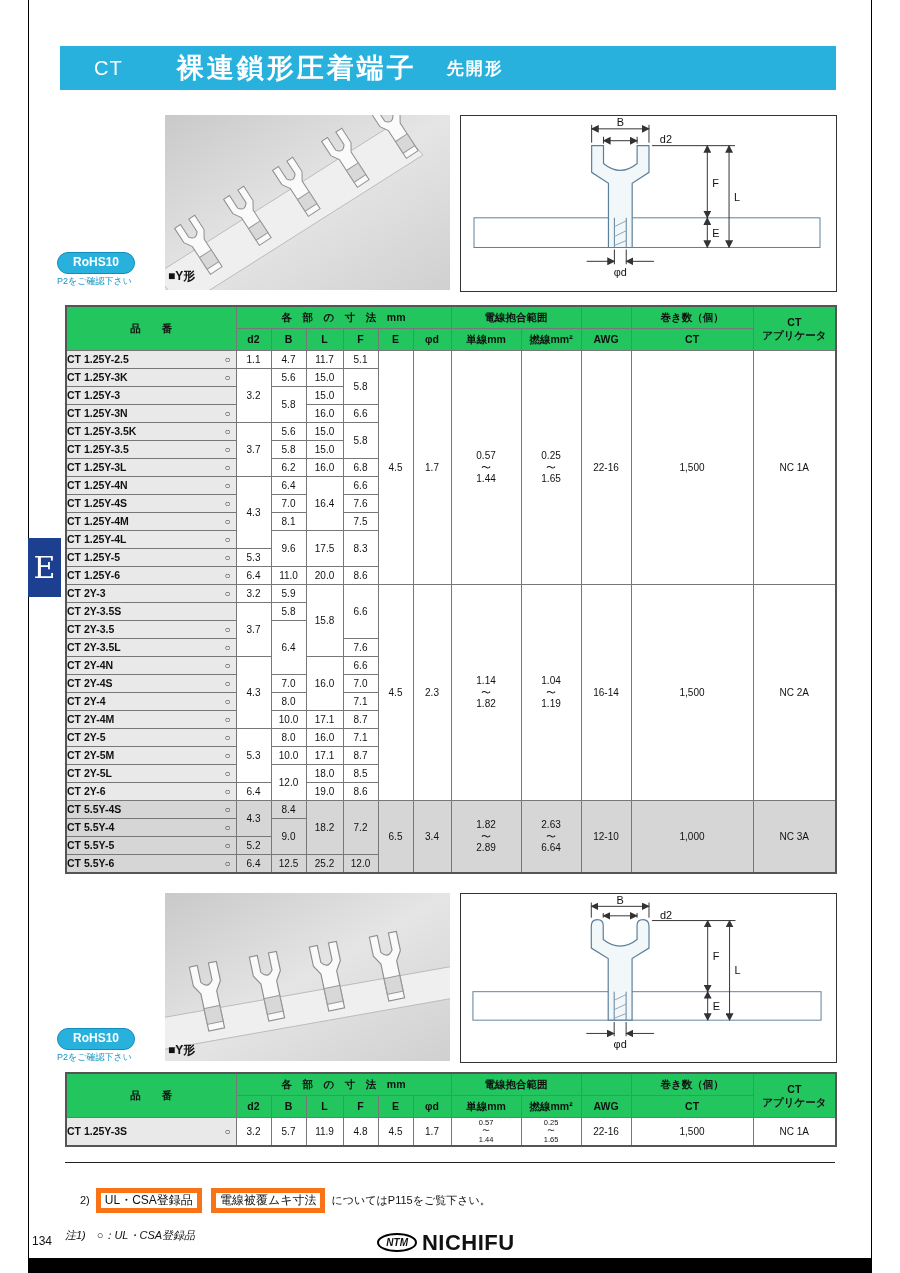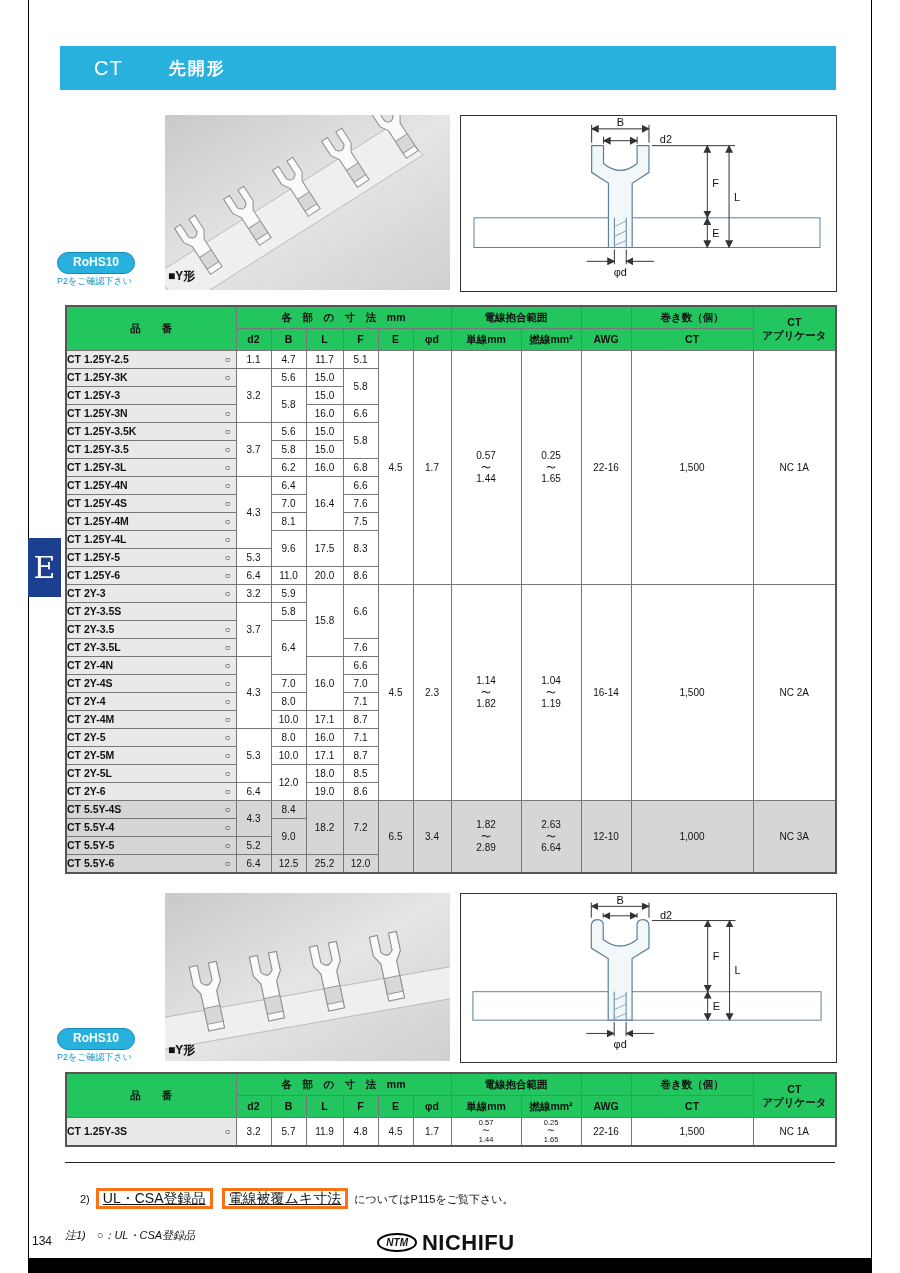--- a/index.html
+++ b/index.html
@@ -6,21 +6,21 @@
   #page{position:relative;width:900px;height:1273px;background:#fff;overflow:hidden;
         font-family:"Liberation Sans","DejaVu Sans",sans-serif;color:#111;}
   .vline{position:absolute;top:0;bottom:14px;width:1px;background:#000;}
   #vleft{left:28px;} #vright{left:871px;}
   #botbar{position:absolute;left:28px;width:844px;bottom:0;height:15px;background:#000;}
 
   #titleband{position:absolute;left:60px;top:46px;width:776px;height:44px;background:#29b1dd;
              display:flex;align-items:center;color:#fff;}
   #titleband .code{margin-left:34px;font-size:20px;letter-spacing:1px;}
   #titleband .title{margin-left:54px;font-size:27px;font-weight:bold;letter-spacing:3px;}
-  #titleband .subtitle{margin-left:46px;font-size:17px;font-weight:bold;letter-spacing:2px;}
+  #titleband .subtitle{margin-left:30px;font-size:17px;font-weight:bold;letter-spacing:2px;}
 
   .photo{position:absolute;left:165px;width:285px;}
   .diag{position:absolute;left:460px;width:375px;border:1px solid #333;background:#fff;}
   #photo1,#diag1{top:115px;height:175px;}
   #photo2,#diag2{top:893px;height:168px;}
 
   .rohs{position:absolute;left:57px;width:76px;height:20px;background:#29b1dd;border:1px solid #148cba;
         border-radius:11px;color:#fff;font-weight:bold;font-size:12px;text-align:center;line-height:19px;}
   .rohs-note{position:absolute;left:57px;color:#1593c4;font-size:9px;}
   #rohs1{top:252px;} #rohsnote1{top:275px;}
@@ -42,40 +42,41 @@
   .ct td.pn{background:#e9e9e9;text-align:left;font-weight:bold;font-size:10.5px;position:relative;}
   .ct .circ{position:absolute;right:5px;top:50%;transform:translateY(-52%);font-weight:normal;font-size:10px;color:#333;}
   .ct tr.shaded td,.ct tr.shaded td.pn{background:#d6d6d6;}
   .ct.small td{height:27px;}
   .ct.small td.wr{font-size:7.5px;line-height:1.1;}
 
   #sep{position:absolute;left:65px;top:1162px;width:770px;height:1px;background:#222;}
   .note{position:absolute;font-size:11px;color:#111;}
   #note1{left:65px;top:1228px;font-style:italic;}
   #note2{left:80px;top:1188px;}
-  .notebox{display:inline-block;border:3px solid #f97316;padding:0 4px;margin:0 3px;font-size:14px;line-height:15px;text-decoration:underline;}
+  .notebox{display:inline-block;border:5px solid #f97316;padding:0 4px;margin:0 3px;font-size:12px;line-height:15px;}
 
   #pagenum{position:absolute;left:32px;top:1234px;font-size:12px;}
   #logo{position:absolute;left:0;right:8px;top:1230px;text-align:center;}
   .ntm{display:inline-block;border:2px solid #000;border-radius:50%;padding:0 7px;font-size:10px;
        font-style:italic;font-weight:bold;height:15px;line-height:15px;vertical-align:4px;margin-right:5px;}
   .nichifu{font-size:22px;font-weight:bold;letter-spacing:0.5px;}
 
   svg text{font-family:"Liberation Sans",sans-serif;font-size:11px;fill:#111;}
 </style>
 </head>
 <body>
 
 <div id="page">
   <div id="vleft" class="vline"></div>
   <div id="vright" class="vline"></div>
   <div id="botbar"></div>
 
   <div id="titleband">
     <span class="code">CT</span>
+    <span class="title">裸連鎖形圧着端子</span>
     <span class="subtitle">先開形</span>
   </div>
 
   <div id="photo1" class="photo">
     <svg width="285" height="175" viewBox="0 0 285 175">
       <defs>
         <linearGradient id="pg1" x1="0" y1="0" x2="1" y2="1">
           <stop offset="0" stop-color="#c9c9c9"></stop>
             <stop offset="0.5" stop-color="#e5e5e5"></stop>
             <stop offset="1" stop-color="#d0d0d0"></stop>

